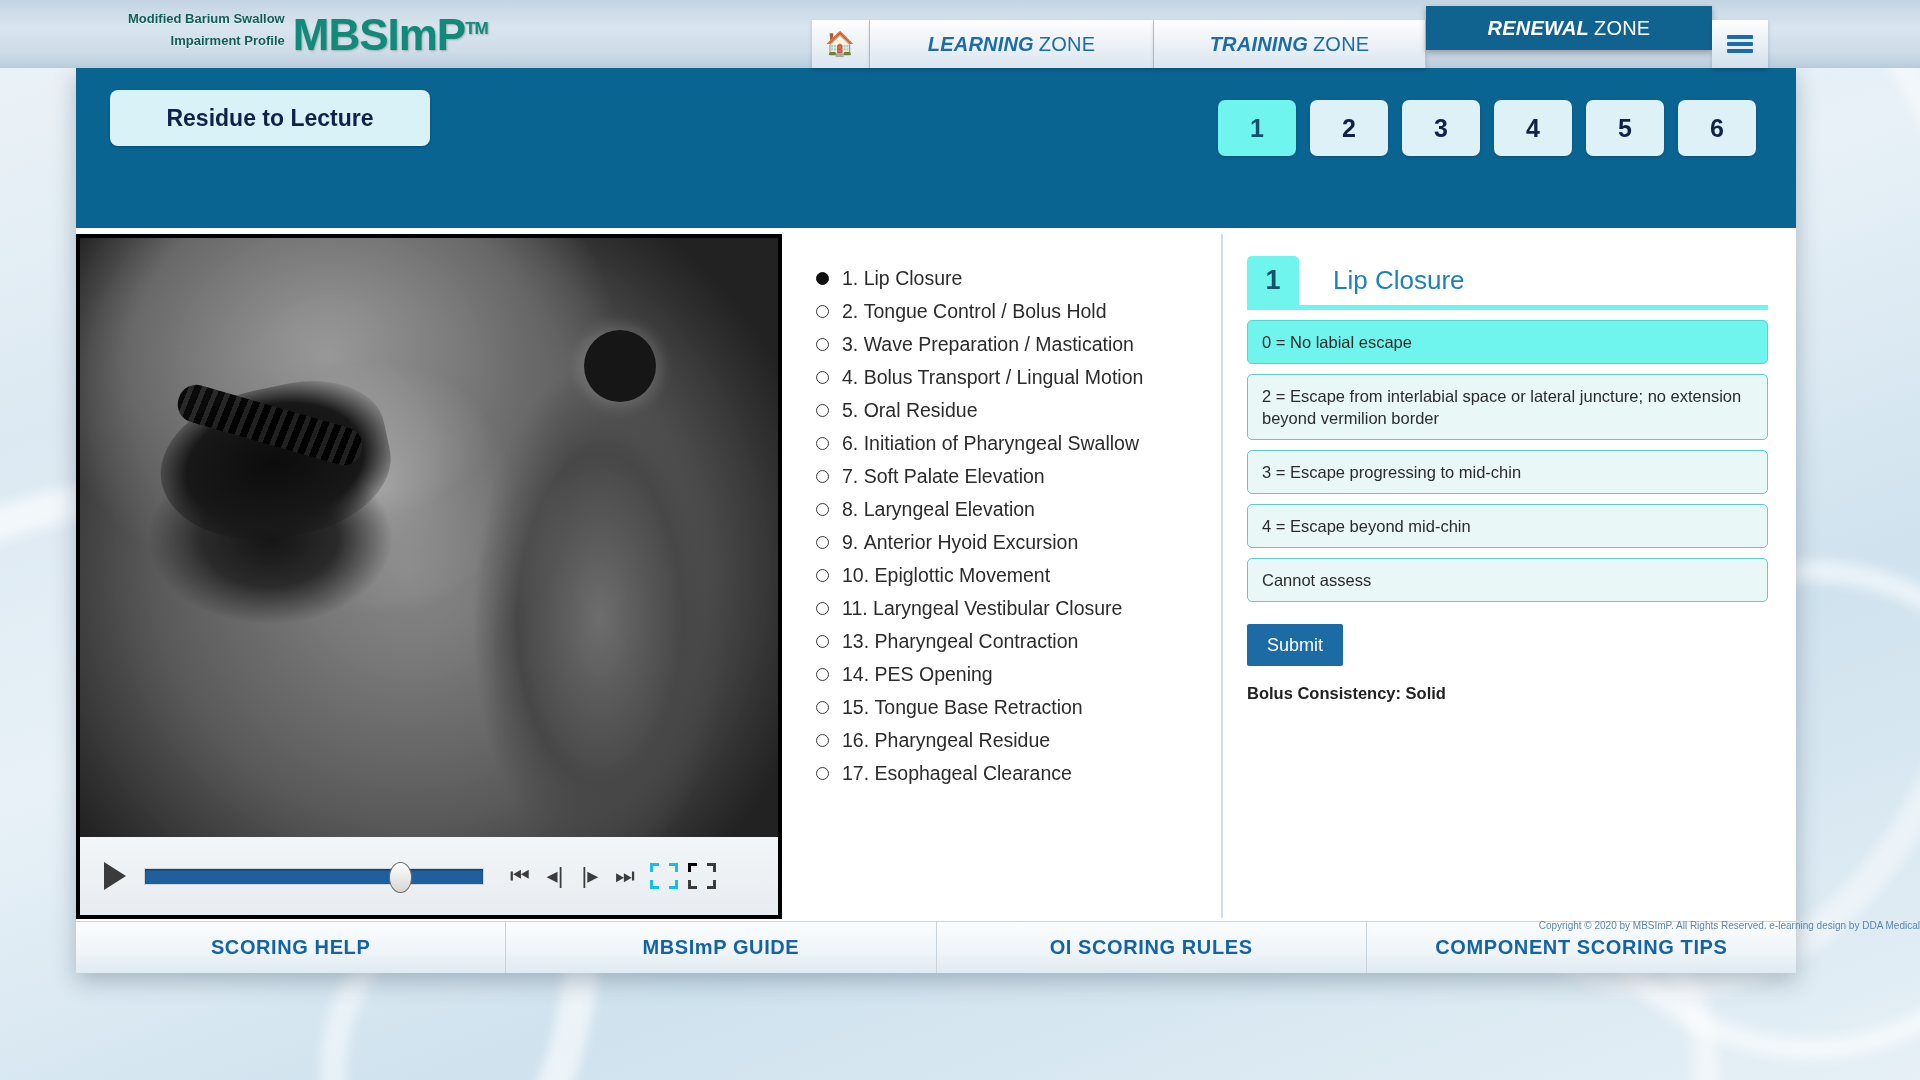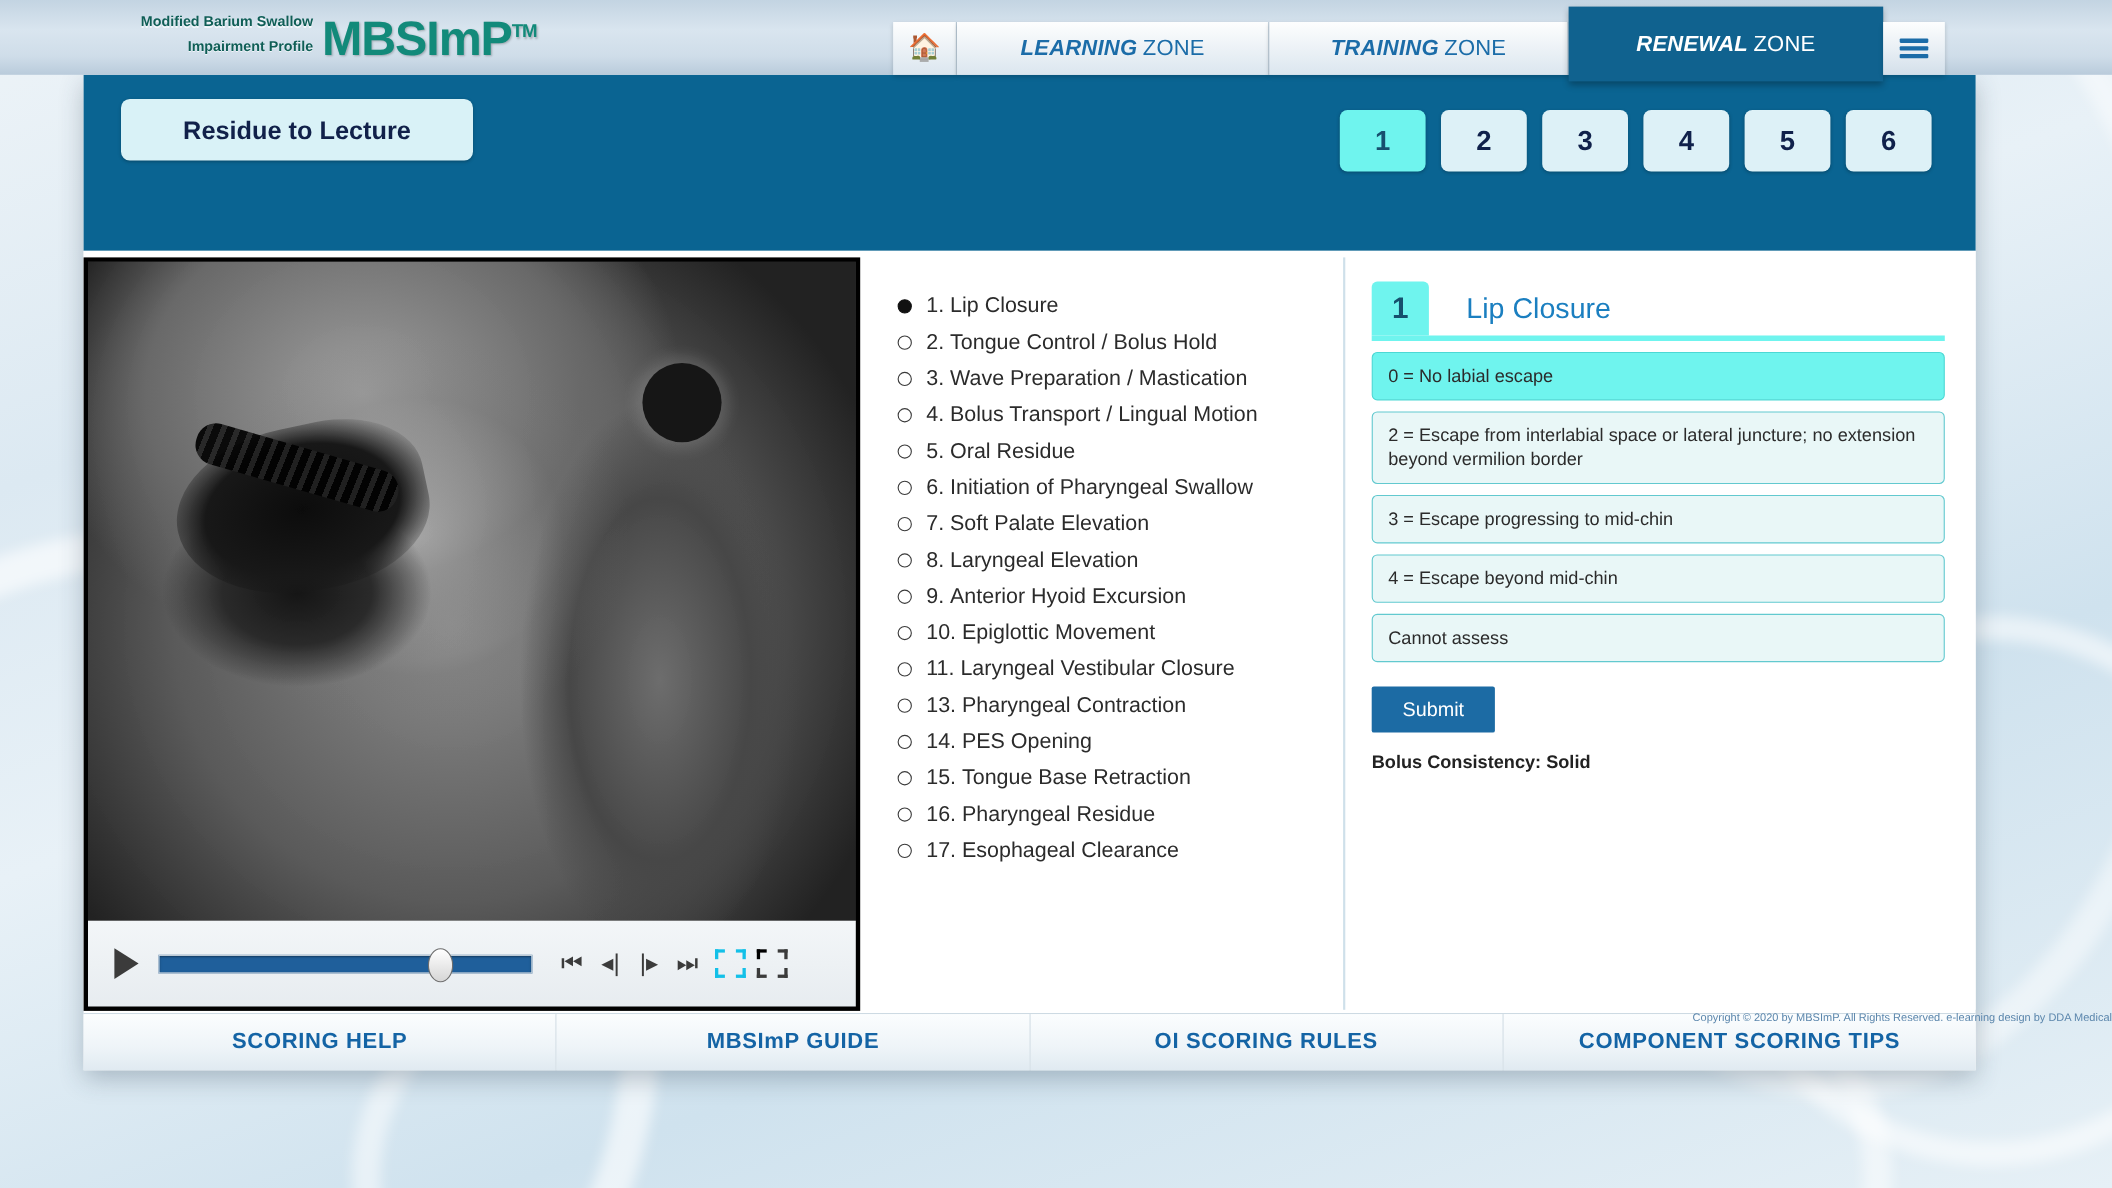--- a/index.html
+++ b/index.html
@@ -58,21 +58,21 @@
     display: flex; align-items: center; justify-content: center;
     color: #1b6ca8; font-size: 20px; letter-spacing: 0.2px;
     cursor: pointer;
     box-shadow: 0 2px 4px rgba(0,0,0,0.18);
   }
   .zone-tab .strong { font-weight: bold; margin-right: 5px; font-style: italic; }
   #tab-home { width: 58px; }
   #tab-learning { width: 284px; }
   #tab-training { width: 272px; }
   #tab-renewal {
-    width: 286px; height: 68px; margin-top: -14px;
+    width: 286px; height: 44px; margin-top: -14px;
     background: #10628f; color: #fff;
     border-right: none;
     box-shadow: 0 3px 6px rgba(0,0,0,0.3);
   }
   #tab-menu {
     width: 56px; background: linear-gradient(180deg, #fdfefe 0%, #e7eef4 55%, #d3dfea 100%);
     display: flex; align-items: center; justify-content: center;
     box-shadow: 0 2px 4px rgba(0,0,0,0.18); cursor: pointer;
   }
   .burger-bar { width: 26px; height: 4px; background: #1b6ca8; margin: 3px 0; border-radius: 1px; }
@@ -224,21 +224,21 @@
   }
   #options { margin-top: 10px; display: flex; flex-direction: column; gap: 10px; }
   .opt {
     border: 1.6px solid #62c9cf; border-radius: 5px;
     background: #e9f7f7; color: #2b2b2b;
     font-size: 16.5px; line-height: 22px;
     padding: 10px 14px; cursor: pointer;
   }
   .opt.selected { background: #6ff4ee; border-color: #4cd8d4; }
   #submit-btn {
-    margin-top: 22px; width: 112px; height: 42px;
+    margin-top: 22px; width: 96px; height: 42px;
     background: #1c6ba4; color: #fff; border: none; border-radius: 2px;
     font-size: 18px; cursor: pointer;
     font-family: "Liberation Sans", sans-serif;
   }
   #bolus-line {
     margin-top: 18px; font-size: 16.5px; font-weight: bold; color: #222;
   }
 
   
   #bottom-tabs {

